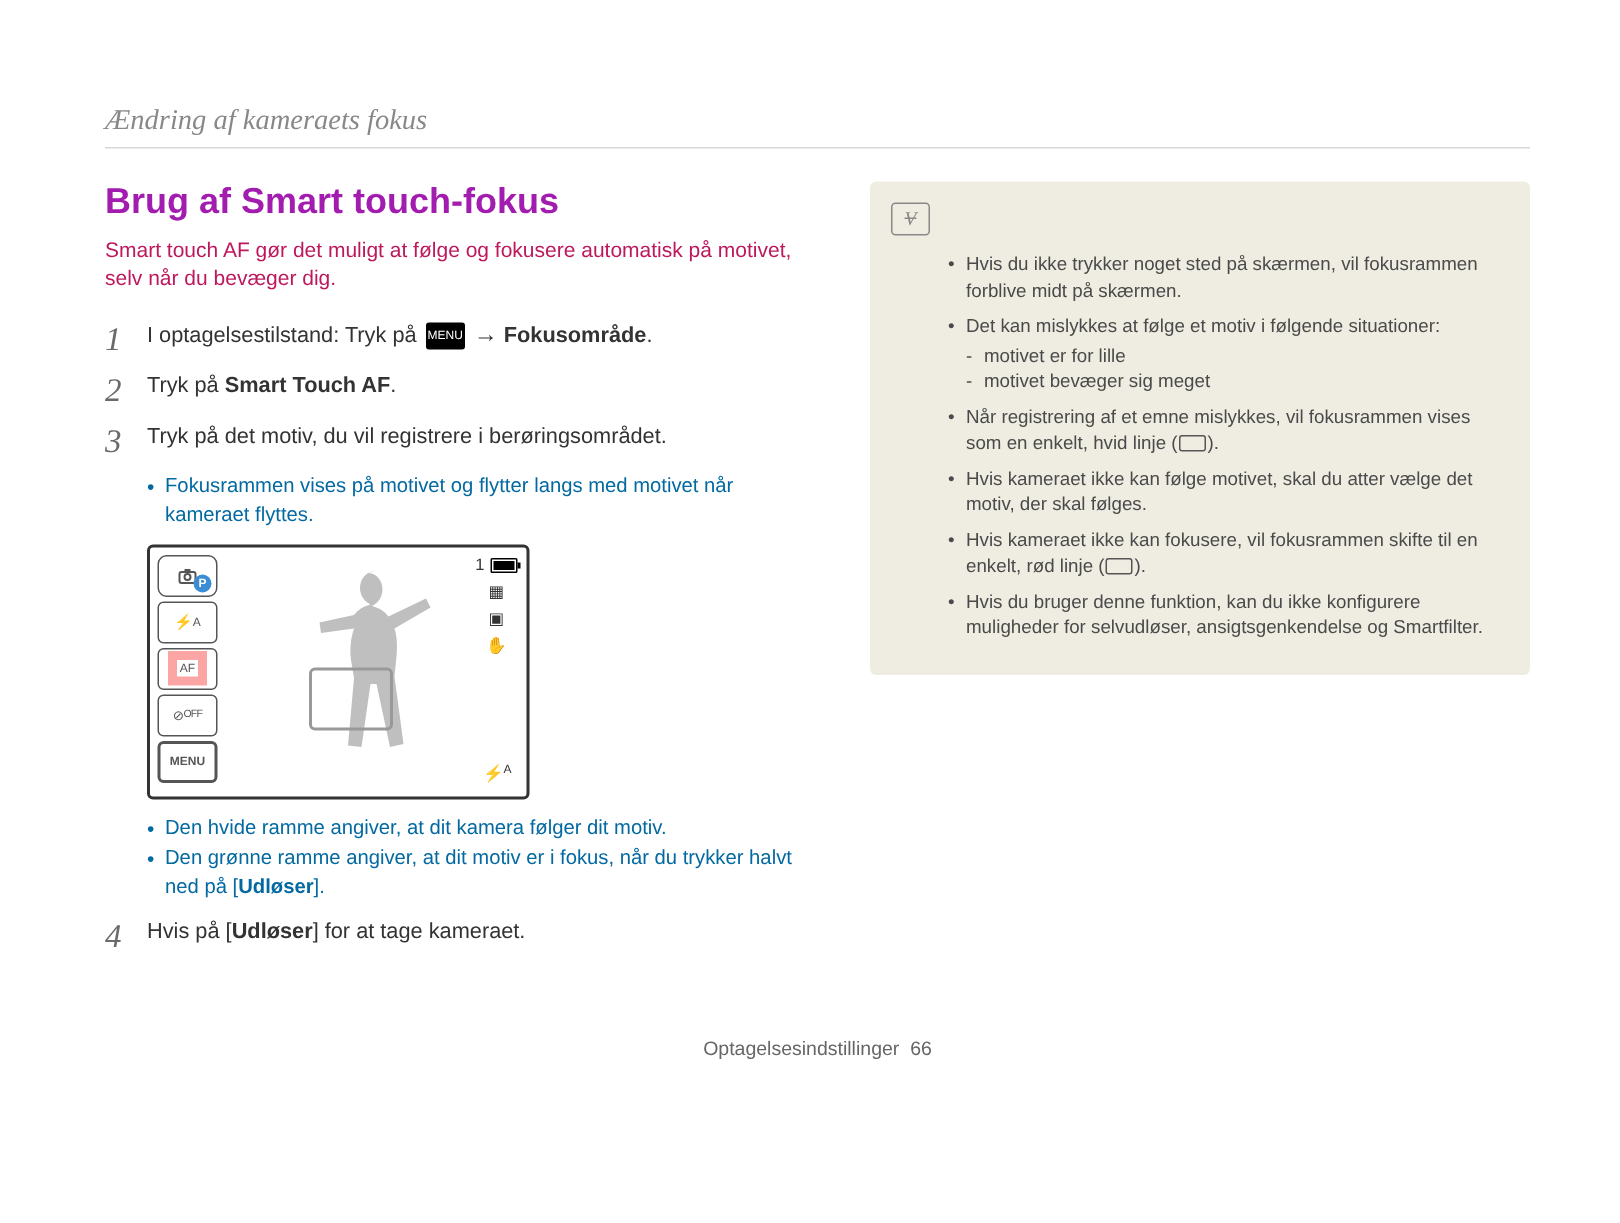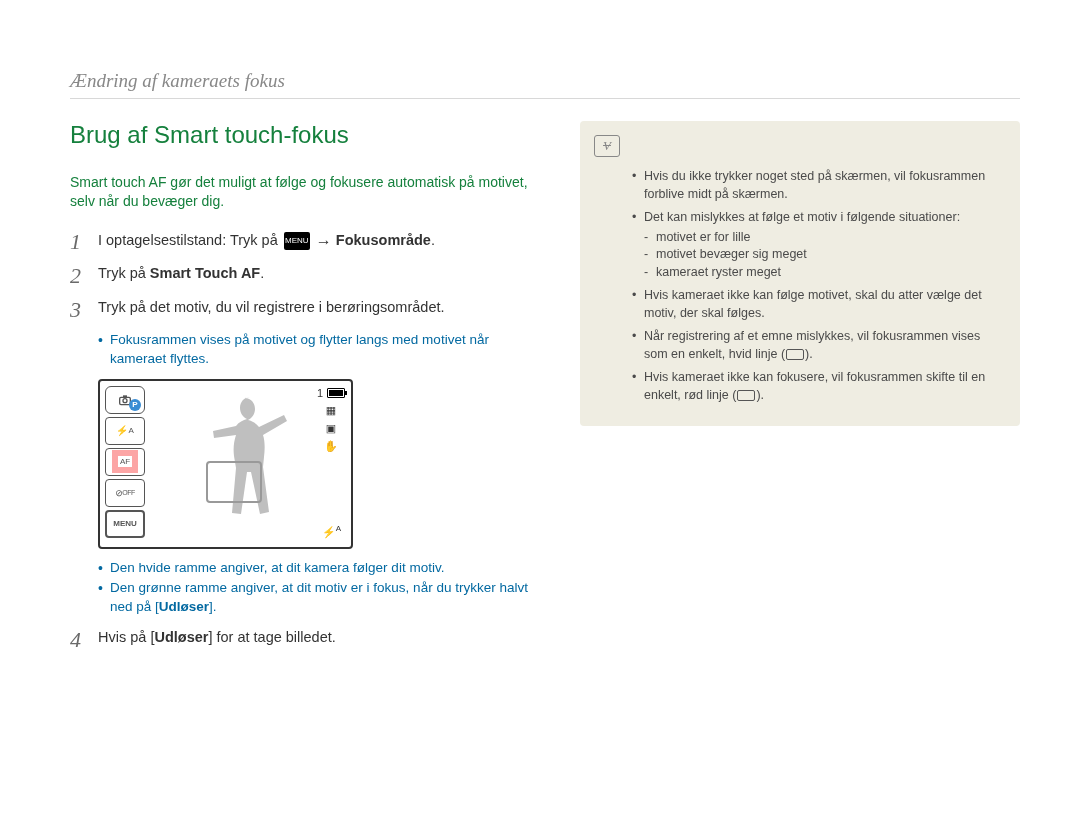--- a/index.html
+++ b/index.html
@@ -3,22 +3,22 @@
 <meta charset="utf-8">
 <style>
   * { box-sizing: border-box; margin: 0; padding: 0; }
   html, body { width: 1080px; height: 815px; background: #ffffff; font-family: Arial, Helvetica, sans-serif; color: #3a3a3a; }
   .page { padding: 70px 60px 30px 70px; }
   .page-header { font-size: 19px; font-style: italic; color: #888888; font-family: Georgia, 'Times New Roman', serif; margin-bottom: 6px; }
   .rule { border: none; border-top: 1px solid #d8d8d8; margin-bottom: 22px; }
   .columns { display: flex; gap: 40px; }
   .col-left { flex: 0 0 470px; }
   .col-right { flex: 1; }
-  .section-title { font-size: 24px; color: #15803d; font-weight: 400; margin-bottom: 24px; }
-  .intro { font-size: 14px; color: #15803d; line-height: 1.35; margin-bottom: 18px; }
+  .section-title { font-size: 24px; color: #a21caf; font-weight: 700; margin-bottom: 8px; }
+  .intro { font-size: 14px; color: #be185d; line-height: 1.35; margin-bottom: 18px; }
   .steps { list-style: none; }
   .step { display: flex; gap: 10px; margin-bottom: 10px; }
   .step-num { font-family: Georgia, 'Times New Roman', serif; font-style: italic; font-size: 22px; color: #6a6a6a; width: 18px; flex: 0 0 18px; line-height: 1; padding-top: 2px; }
   .step-body { font-size: 14.5px; color: #333; line-height: 1.4; }
   .bold { font-weight: 700; }
   .menu-badge { display: inline-flex; vertical-align: middle; width: 26px; height: 18px; background: #000; color: #fff; font-size: 8px; border-radius: 2px; align-items: center; justify-content: center; margin: 0 2px; }
   .arrow { font-size: 16px; }
   .sub-bullets { list-style: none; margin: 6px 0 10px 28px; }
   .sub-bullets li { font-size: 13.5px; color: #0369a1; line-height: 1.4; position: relative; padding-left: 12px; margin-bottom: 2px; }
   .sub-bullets li::before { content: "•"; position: absolute; left: 0; top: 0; font-size: 14px; }
@@ -144,46 +144,49 @@
         <li>Den hvide ramme angiver, at dit kamera følger dit motiv.</li>
         <li>
           <span>Den grønne ramme angiver, at dit motiv er i fokus, når du trykker halvt ned på [</span><span class="bold">Udløser</span><span>].</span>
         </li>
       </ul>
 
       <ol class="steps">
         <li class="step">
           <span class="step-num">4</span>
           <span class="step-body">
-            <span>Hvis på [</span><span class="bold">Udløser</span><span>] for at tage billedet.</span>
+            <span>Hvis på [</span><span class="bold">Udløser</span><span>] for at tage kameraet.</span>
           </span>
         </li>
       </ol>
     </div>
 
     <div class="col-right">
       <div class="note-box">
         <div class="note-icon">
             <span>V</span>
           </div>
         <ul class="note-list">
           <li>Hvis du ikke trykker noget sted på skærmen, vil fokusrammen forblive midt på skærmen.</li>
           <li>
             <span>Det kan mislykkes at følge et motiv i følgende situationer:</span>
             <ul class="note-sublist">
               <li>motivet er for lille</li>
               <li>motivet bevæger sig meget</li>
-              <li>kameraet ryster meget</li>
             </ul>
+          </li>
+          <li>
+            <span>Når registrering af et emne mislykkes, vil fokusrammen vises som en enkelt, hvid linje (</span><span class="tiny-rect"></span><span>).</span>
           </li>
           <li>Hvis kameraet ikke kan følge motivet, skal du atter vælge det motiv, der skal følges.</li>
           <li>
-            <span>Når registrering af et emne mislykkes, vil fokusrammen vises som en enkelt, hvid linje (</span><span class="tiny-rect"></span><span>).</span>
-          </li>
-          <li>
             <span>Hvis kameraet ikke kan fokusere, vil fokusrammen skifte til en enkelt, rød linje (</span><span class="tiny-rect"></span><span>).</span>
           </li>
+          <li>Hvis du bruger denne funktion, kan du ikke konfigurere muligheder for selvudløser, ansigtsgenkendelse og Smartfilter.</li>
         </ul>
       </div>
     </div>
   </div>
 
+  <div class="footer">
+    <span>Optagelsesindstillinger</span>&nbsp;&nbsp;<span>66</span>
+  </div>
 </div>
 
 </body></html>

